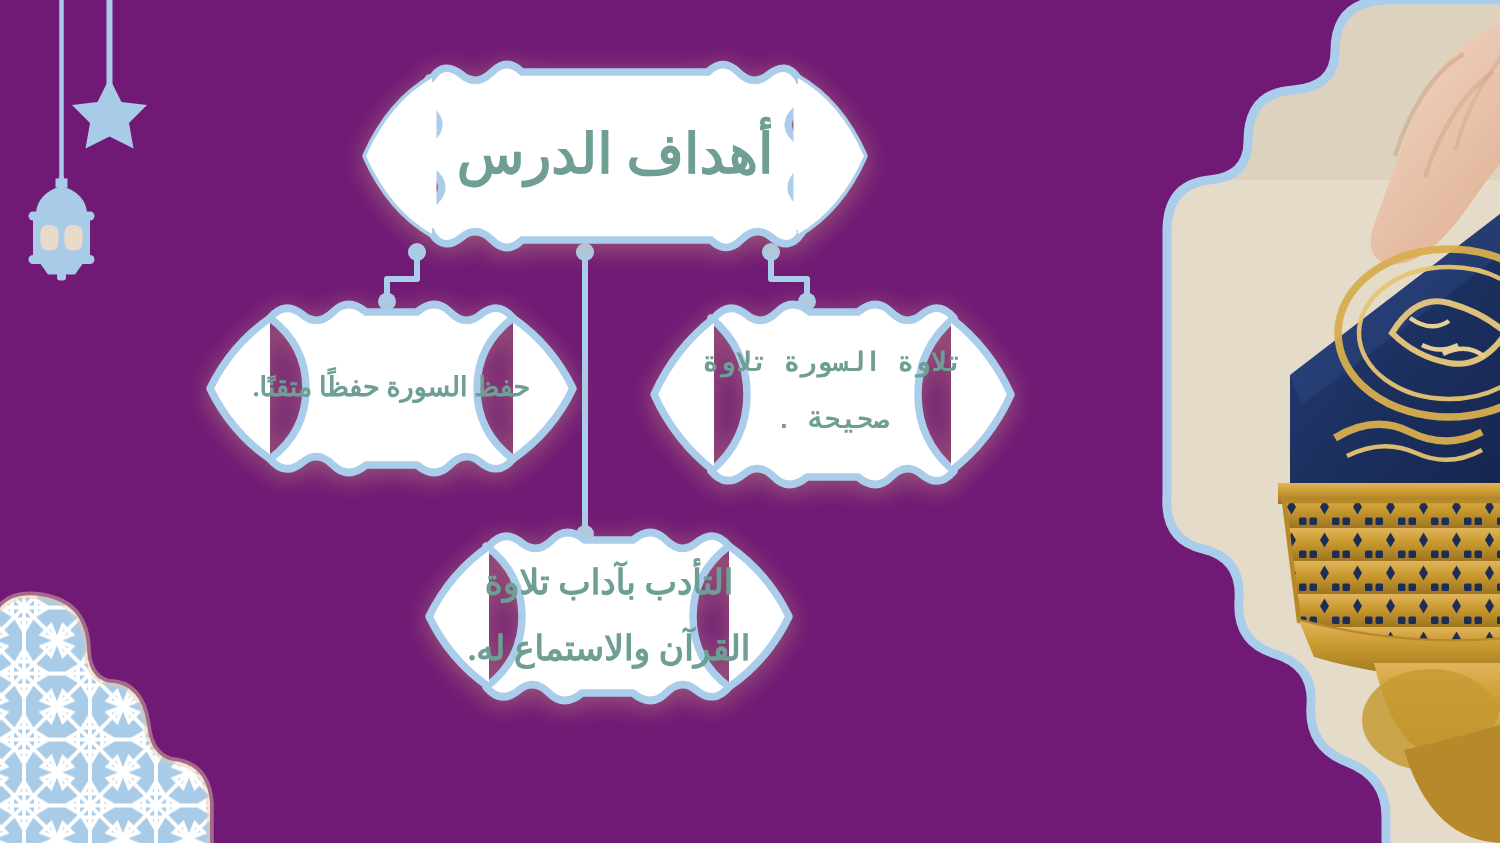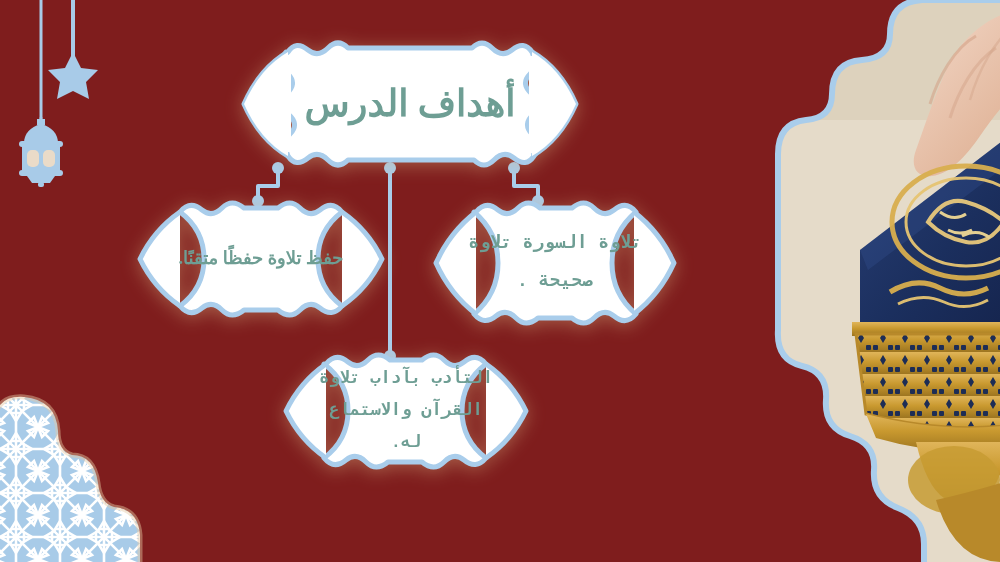--- a/index.html
+++ b/index.html
@@ -9,21 +9,21 @@
     background: #ffffff;
   }
   body {
     font-family: "Liberation Serif", "DejaVu Serif", serif;
   }
   #slide {
     position: relative;
     width: 1000px;
     height: 562px;
     overflow: hidden;
-    background: #7f1d1d;
+    background: #701a75;
   }
 
   
   .hang-group { position: absolute; top: 0; left: 0; width: 140px; height: 210px; }
 
   
   .corner-pattern { position: absolute; left: -6px; bottom: -6px; width: 190px; height: 185px; }
 
   
   .photo-panel {
@@ -64,21 +64,21 @@
   #node-right  { left: 424px; top: 200px; width: 262px; height: 126px; font-family: Liberation Mono, monospace; }
   #node-bottom { left: 272px; top: 352px; width: 268px; height: 118px; }
 
   #node-left .node-text,
   #node-right .node-text,
   #node-bottom .node-text {
     font-size: 18px;
     font-weight: bold;
     line-height: 2.1;
   }
-  #node-bottom .node-text { font-size: 17px; line-height: 1.9; font-family: Liberation Mono, monospace; }
+  #node-bottom .node-text { font-size: 23px; line-height: 1.9; }
 
   .warm-glow { filter: drop-shadow(0 3px 9px rgba(214,170,124,0.45)); }
 </style>
 </head>
 <body>
 
 <div id="slide">
 
   <div class="hang-group">
     <svg viewBox="0 0 140 210" width="140" height="210">
@@ -287,21 +287,21 @@
       <path d="M54 12
                q10 -12 22 -2 q10 8 20 -2 q10 -10 22 0 L152 8
                q12 -10 22 0 q10 10 20 2 q12 -10 22 2
                q-24 18 -24 47 q0 29 24 47
                q-10 12 -22 2 q-10 -8 -20 2 q-10 10 -22 0 L118 110
                q-12 10 -22 0 q-10 -10 -20 -2 q-12 10 -22 -2
                q24 -18 24 -47 q0 -29 -24 -47 Z" fill="#ffffff" stroke="#a9cdeb" stroke-width="5" stroke-linejoin="round"></path>
       <path d="M54 12 q-26 18 -40 47 q14 29 40 47" fill="#ffffff" stroke="#a9cdeb" stroke-width="5" stroke-linejoin="round"></path>
       <path d="M216 12 q26 18 40 47 q-14 29 -40 47" fill="#ffffff" stroke="#a9cdeb" stroke-width="5" stroke-linejoin="round"></path>
     </svg>
-    <div class="node-text">حفظ تلاوة حفظًا متقنًا.</div>
+    <div class="node-text">حفظ السورة حفظًا متقنًا.</div>
   </div>
 
   <div class="node warm-glow" id="node-right">
     <svg class="node-svg" viewBox="0 0 262 126" preserveAspectRatio="none">
       <path d="M52 12
                q10 -12 22 -2 q10 8 20 -2 q10 -10 22 0 L148 8
                q12 -10 22 0 q10 10 20 2 q12 -10 22 2
                q-24 20 -24 51 q0 31 24 51
                q-10 12 -22 2 q-10 -8 -20 2 q-10 10 -22 0 L114 118
                q-12 10 -22 0 q-10 -10 -20 -2 q-12 10 -22 -2

